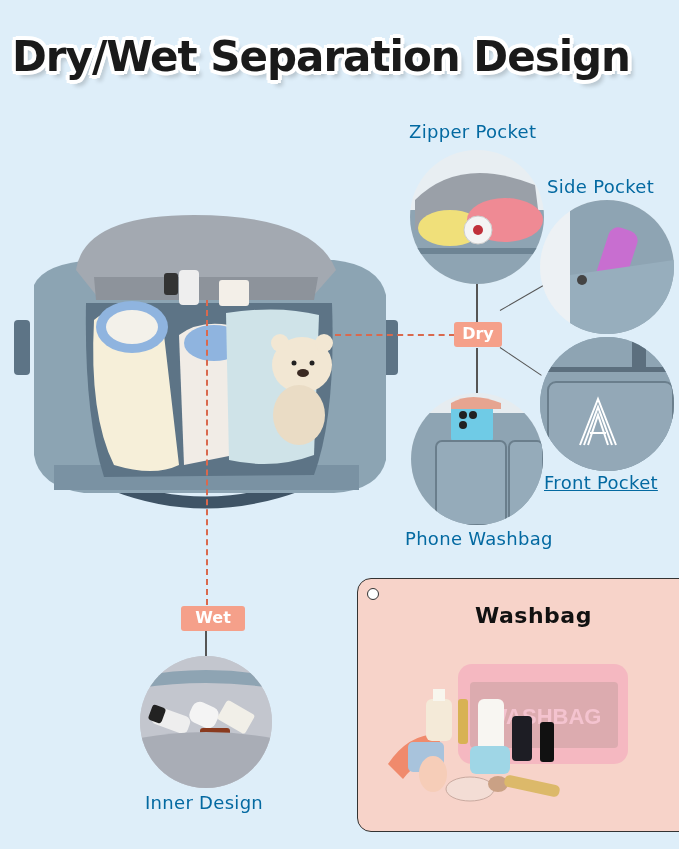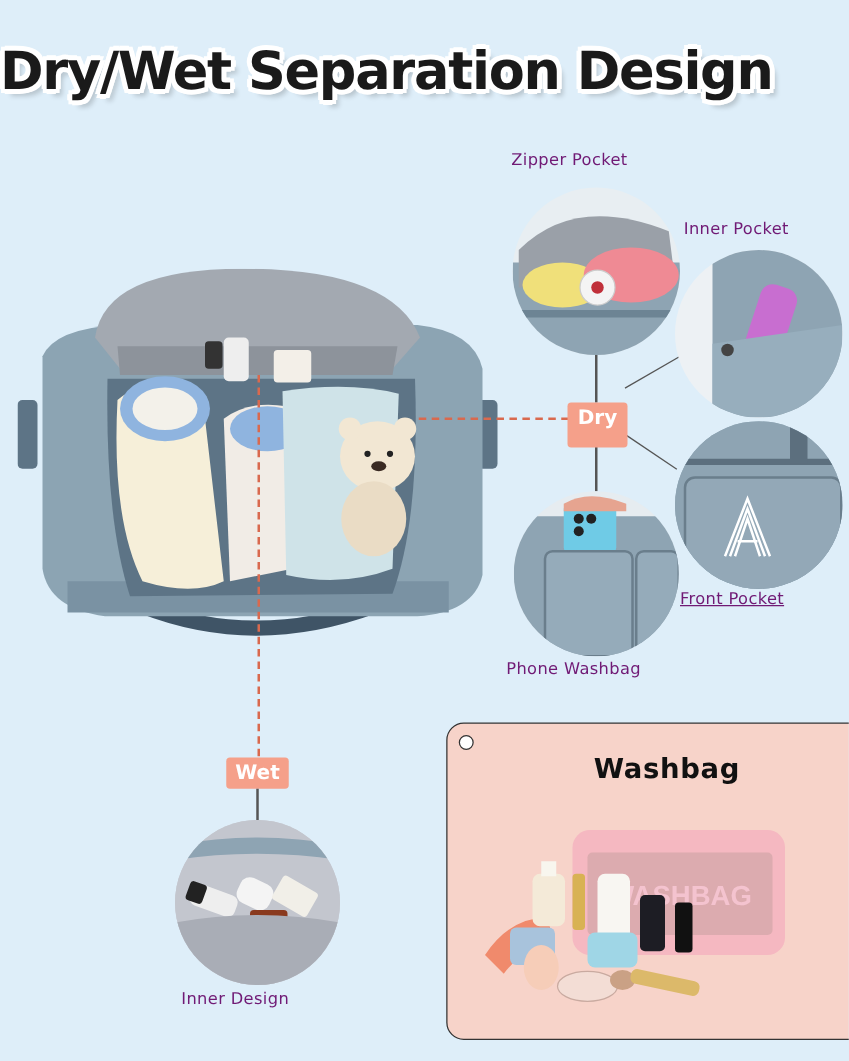--- a/index.html
+++ b/index.html
@@ -4,36 +4,36 @@
 <style>
   * { box-sizing: border-box; margin: 0; padding: 0; }
   html, body { width: 679px; height: 849px; overflow: hidden; }
   body {
     background: #deeef9;
     font-family: "DejaVu Sans", sans-serif;
     position: relative;
   }
   .title {
     position: absolute; left: 0; top: 32px; width: 642px;
-    text-align: left;
+    text-align: center;
     font-family: "DejaVu Sans", sans-serif;
     font-weight: bold;
     font-size: 42px;
     letter-spacing: -1px;
     color: #1a1a1a;
     text-shadow:
       -3px -3px 0 #fff, 3px -3px 0 #fff, -3px 3px 0 #fff, 3px 3px 0 #fff,
       0 -4px 0 #fff, 0 4px 0 #fff, -4px 0 0 #fff, 4px 0 0 #fff,
       5px 6px 4px rgba(0,0,0,0.18);
   }
   .label {
     position: absolute;
     font-family: "DejaVu Sans", sans-serif;
-    font-size: 13px;
-    color: #701a75;
+    font-size: 18px;
+    color: #0369a1;
     letter-spacing: 0.3px;
     white-space: nowrap;
   }
   .circle {
     position: absolute;
     border-radius: 50%;
     overflow: hidden;
     background: #8ea4b3;
   }
   .tag {
@@ -113,36 +113,36 @@
   </svg>
 </div>
 
 <div class="dash-h" style="left:335px; top:334px; width:120px;"></div>
 <div class="dash-v" style="left:206px; top:300px; height:305px;"></div>
 
 <div class="line" style="left:476px; top:270px; width:1.5px; height:52px;"></div>
 <div class="line" style="left:476px; top:348px; width:1.5px; height:45px;"></div>
 <div class="line" style="left:500px; top:310px; width:55px; height:1px; transform: rotate(-30deg); transform-origin: left center;"></div>
 <div class="line" style="left:500px; top:347px; width:50px; height:1px; transform: rotate(34deg); transform-origin: left center;"></div>
-<div class="tag" style="left:454px; top:322px; width:48px; height:36px;">Dry</div>
+<div class="tag" style="left:454px; top:322px; width:48px; height:25px;">Dry</div>
 
 <div class="label" style="left:409px; top:121px;">Zipper Pocket</div>
 <div class="circle" style="left:410px; top:150px; width:134px; height:134px; background:#e8eef2;">
   <svg width="134" height="134" viewBox="0 0 134 134">
     <rect x="0" y="60" width="134" height="74" fill="#8ea4b3"></rect>
     <path d="M5 50 Q50 5 125 35 L130 75 L5 80 Z" fill="#9aa0a8"></path>
     <ellipse cx="40" cy="78" rx="32" ry="18" fill="#f0e07a"></ellipse>
     <ellipse cx="95" cy="70" rx="38" ry="22" fill="#ef8a94"></ellipse>
     <circle cx="68" cy="80" r="14" fill="#f4f4f4" stroke="#ccc"></circle>
     <circle cx="68" cy="80" r="5" fill="#c0303a"></circle>
     <rect x="0" y="98" width="134" height="6" fill="#6d8494"></rect>
   </svg>
 </div>
 
-<div class="label" style="left:547px; top:176px;">Inner Pocket</div>
+<div class="label" style="left:547px; top:176px;">Side Pocket</div>
 <div class="circle" style="left:540px; top:200px; width:134px; height:134px; background:#edf1f4;">
   <svg width="134" height="134" viewBox="0 0 134 134">
     <path d="M30 0 L134 0 L134 134 L30 134 Z" fill="#8ea4b3"></path>
     <rect x="62" y="28" width="30" height="58" rx="10" fill="#c86ed0" transform="rotate(18 77 57)"></rect>
     <path d="M30 75 L134 60 L134 134 L30 134 Z" fill="#97aebd"></path>
     <circle cx="42" cy="80" r="5" fill="#444"></circle>
   </svg>
 </div>
 
 <div class="circle" style="left:540px; top:337px; width:134px; height:134px;">
@@ -168,21 +168,21 @@
     <circle cx="52" cy="22" r="4" fill="#222"></circle>
     <circle cx="62" cy="22" r="4" fill="#222"></circle>
     <circle cx="52" cy="32" r="4" fill="#222"></circle>
     <path d="M40 10 Q60 -2 90 10 L90 16 L40 16 Z" fill="#e6a490"></path>
     <rect x="25" y="48" width="70" height="84" rx="6" fill="#95abba" stroke="#6a7e8c" stroke-width="2"></rect>
     <rect x="98" y="48" width="34" height="84" rx="6" fill="#95abba" stroke="#6a7e8c" stroke-width="2"></rect>
   </svg>
 </div>
 <div class="label" style="left:405px; top:528px;">Phone Washbag</div>
 
-<div class="tag" style="left:181px; top:606px; width:50px; height:25px;">Wet</div>
+<div class="tag" style="left:181px; top:606px; width:64px; height:25px;">Wet</div>
 <div class="line" style="left:205px; top:631px; width:1.5px; height:30px;"></div>
 <div class="circle" style="left:140px; top:656px; width:132px; height:132px; background:#c7c9d1;">
   <svg width="132" height="132" viewBox="0 0 132 132">
     <rect x="0" y="0" width="132" height="132" fill="#c3c6ce"></rect>
     <path d="M0 20 Q66 8 132 20 L132 32 Q66 22 0 32 Z" fill="#8ea4b3"></path>
     <rect x="12" y="55" width="38" height="18" rx="6" fill="#eee" transform="rotate(20 30 64)"></rect>
     <rect x="10" y="50" width="14" height="16" rx="3" fill="#222" transform="rotate(20 17 58)"></rect>
     <rect x="50" y="48" width="28" height="22" rx="8" fill="#f4f4f4" transform="rotate(25 64 59)"></rect>
     <rect x="80" y="50" width="32" height="22" rx="3" fill="#f1efe8" transform="rotate(30 96 61)"></rect>
     <rect x="60" y="72" width="30" height="14" rx="3" fill="#8a3a1e"></rect>

